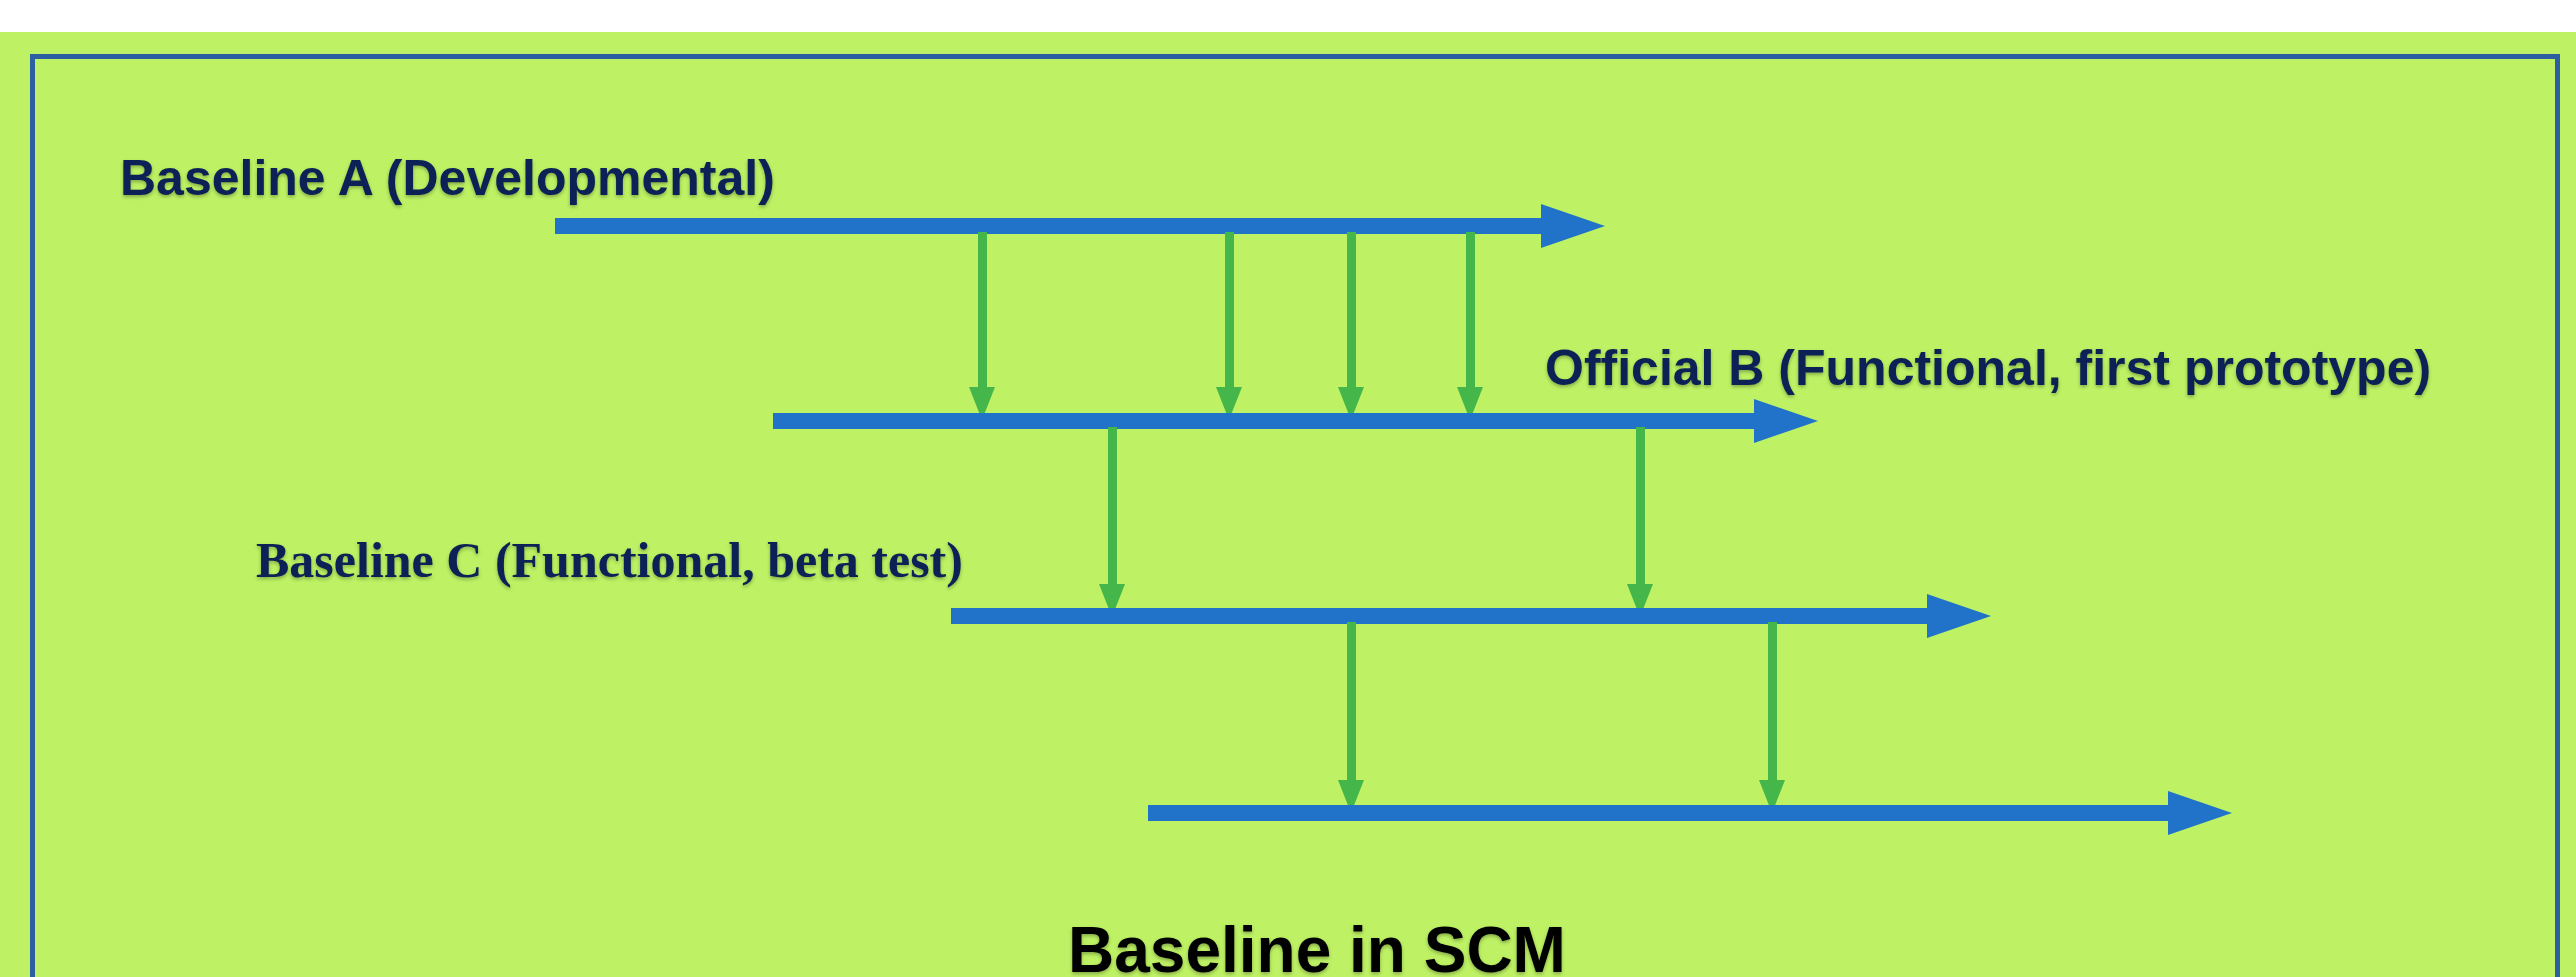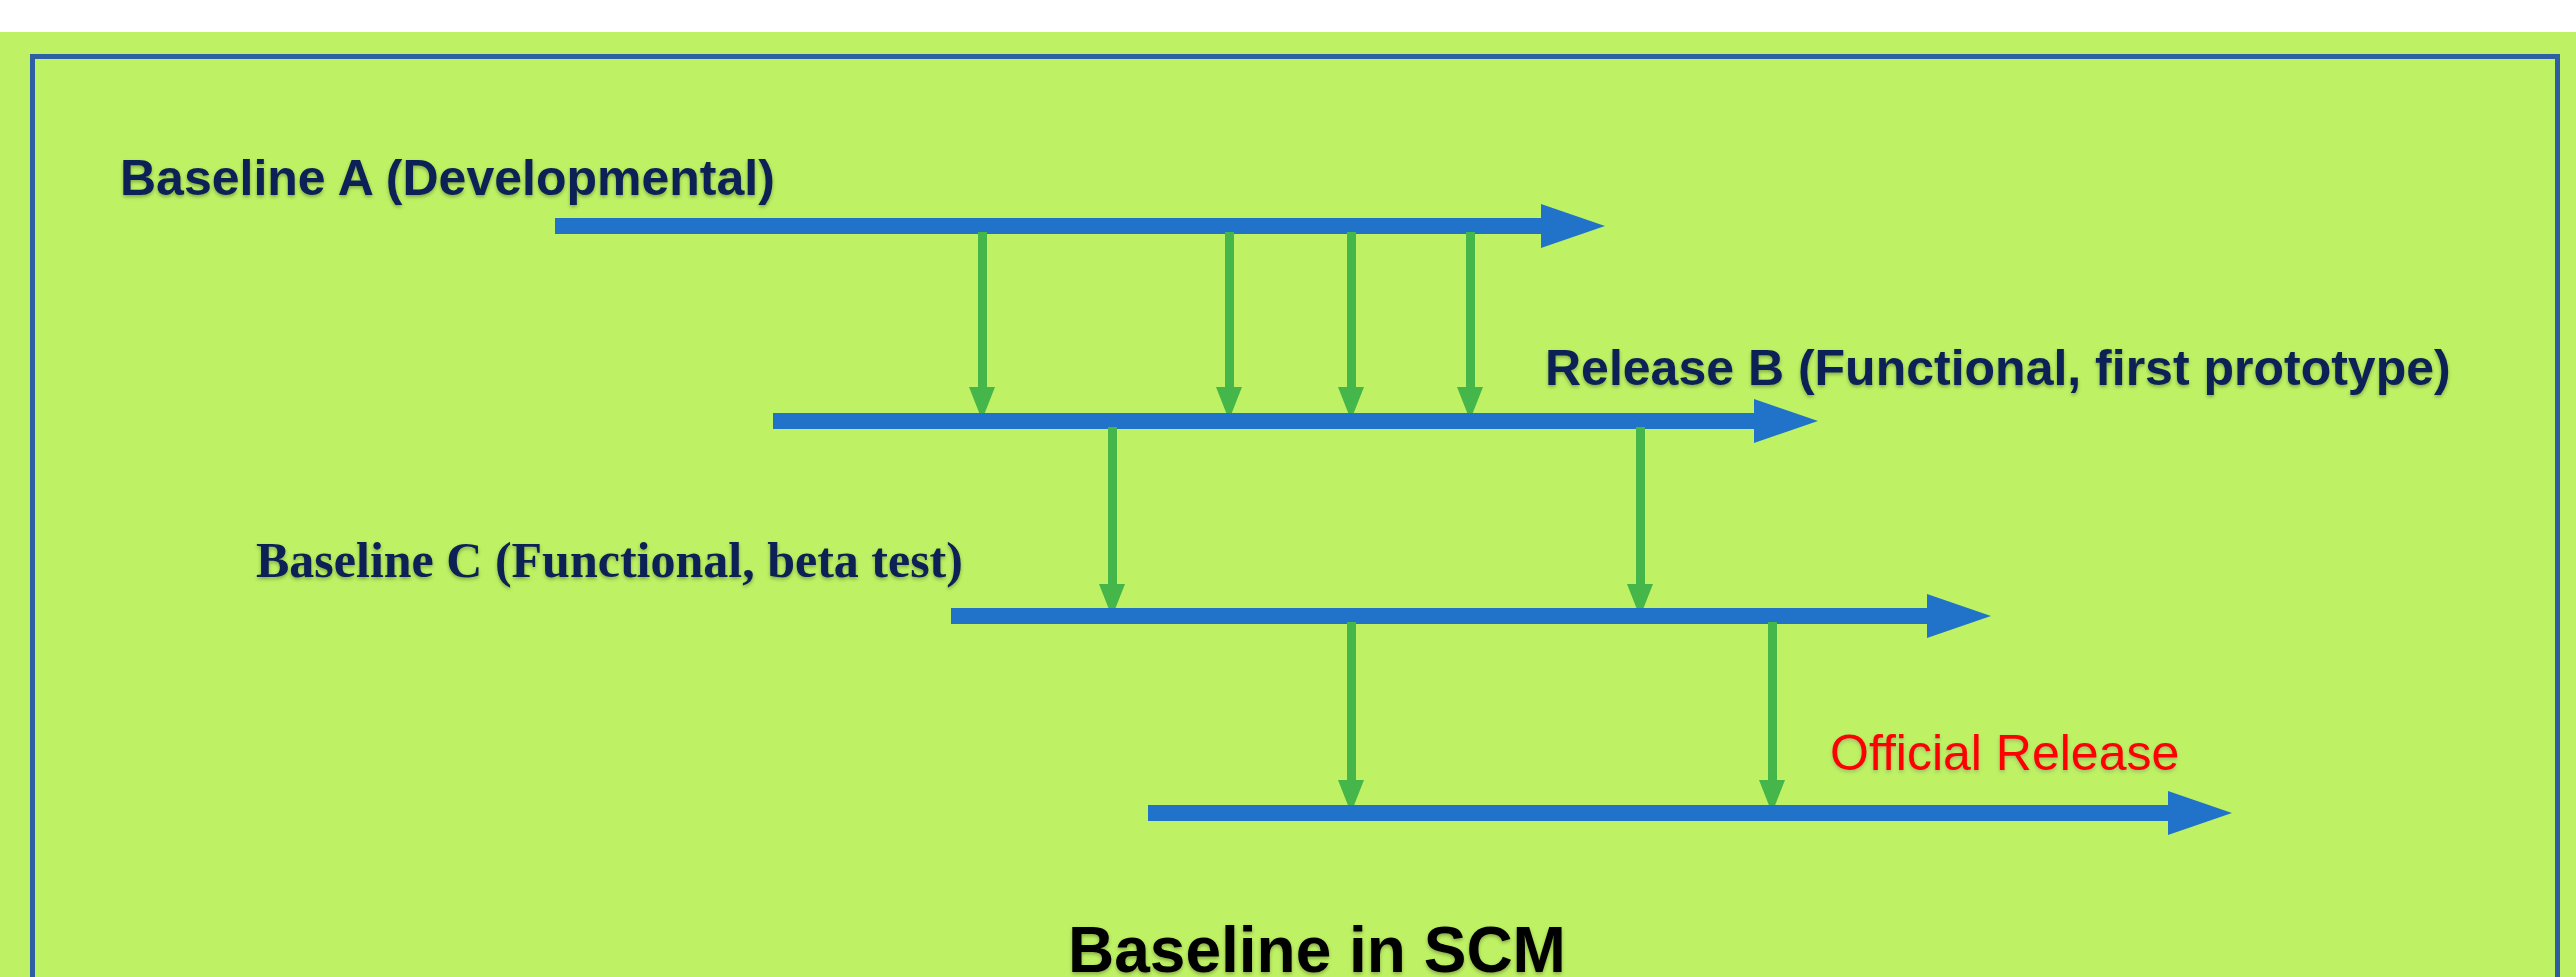--- a/index.html
+++ b/index.html
@@ -118,21 +118,21 @@
   </div>
   <div class="varrow" style="left:1351px; top:200px; --len:155px;">
     <div class="varrow-line"></div>
     <div class="varrow-head"></div>
   </div>
   <div class="varrow" style="left:1470px; top:200px; --len:155px;">
     <div class="varrow-line"></div>
     <div class="varrow-head"></div>
   </div>
 
-  <div class="label" style="left:1545px; top:311px;">Release B (Functional, first prototype)</div>
+  <div class="label" style="left:1545px; top:311px;">Official B (Functional, first prototype)</div>
   <div class="hbar" style="left:773px; top:381px; width:981px;">
     <div class="hbar-body"></div>
     <div class="hbar-head"></div>
   </div>
 
   <div class="varrow" style="left:1112px; top:395px; --len:157px;">
     <div class="varrow-line"></div>
     <div class="varrow-head"></div>
   </div>
   <div class="varrow" style="left:1640px; top:395px; --len:157px;">
@@ -148,21 +148,20 @@
 
   <div class="varrow" style="left:1351px; top:590px; --len:158px;">
     <div class="varrow-line"></div>
     <div class="varrow-head"></div>
   </div>
   <div class="varrow" style="left:1772px; top:590px; --len:158px;">
     <div class="varrow-line"></div>
     <div class="varrow-head"></div>
   </div>
 
-  <div class="label red" style="left:1830px; top:696px;">Official Release</div>
   <div class="hbar" style="left:1148px; top:773px; width:1020px;">
     <div class="hbar-body"></div>
     <div class="hbar-head"></div>
   </div>
 
   <div class="title">Baseline in SCM</div>
 
 </div>
 
 

